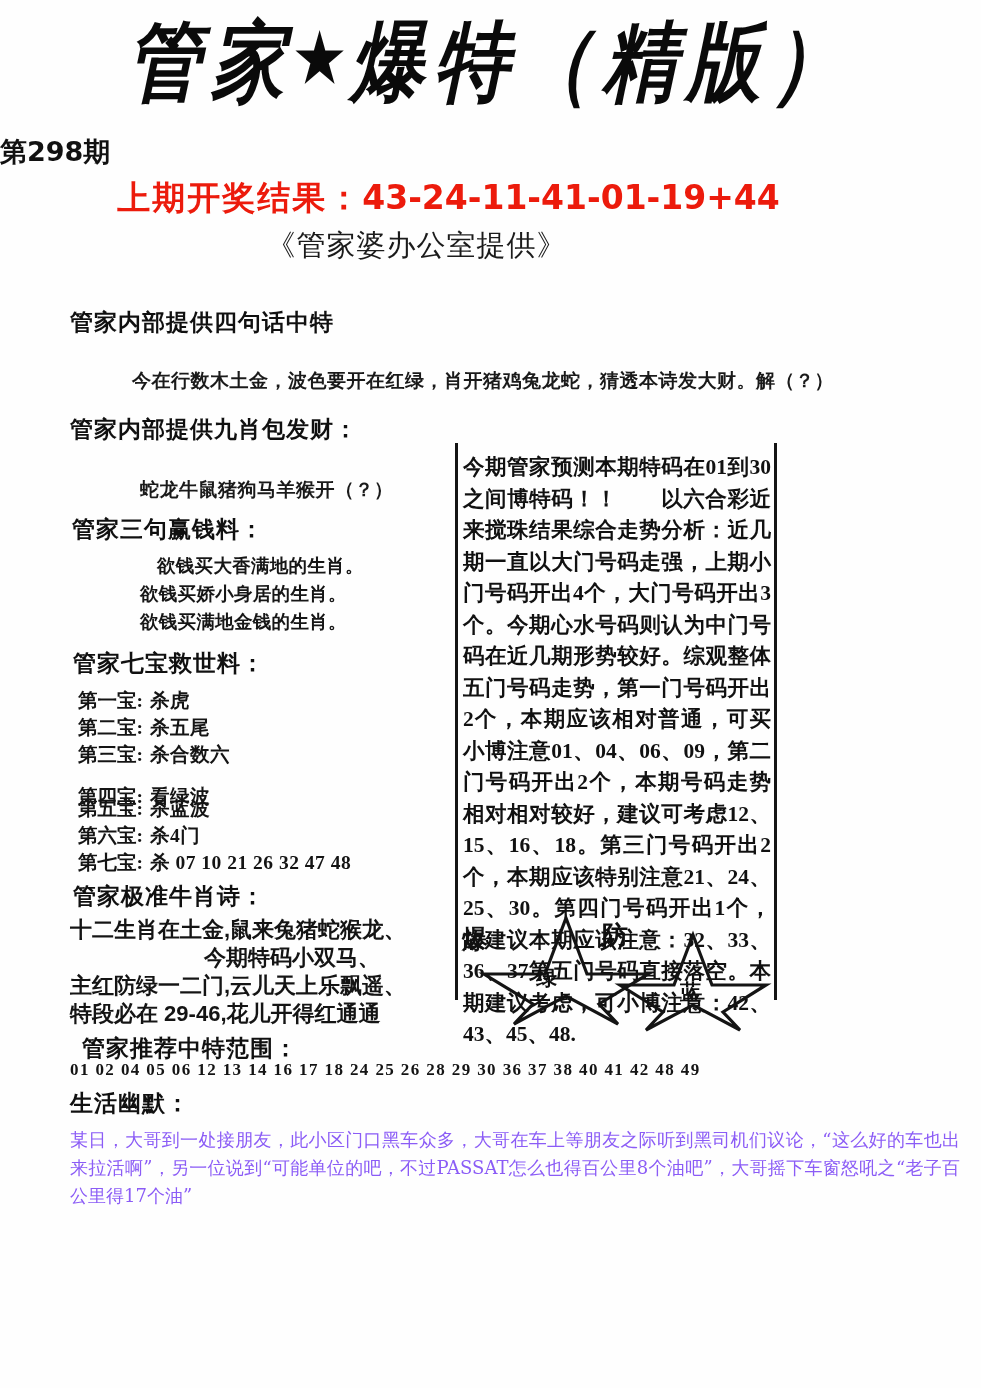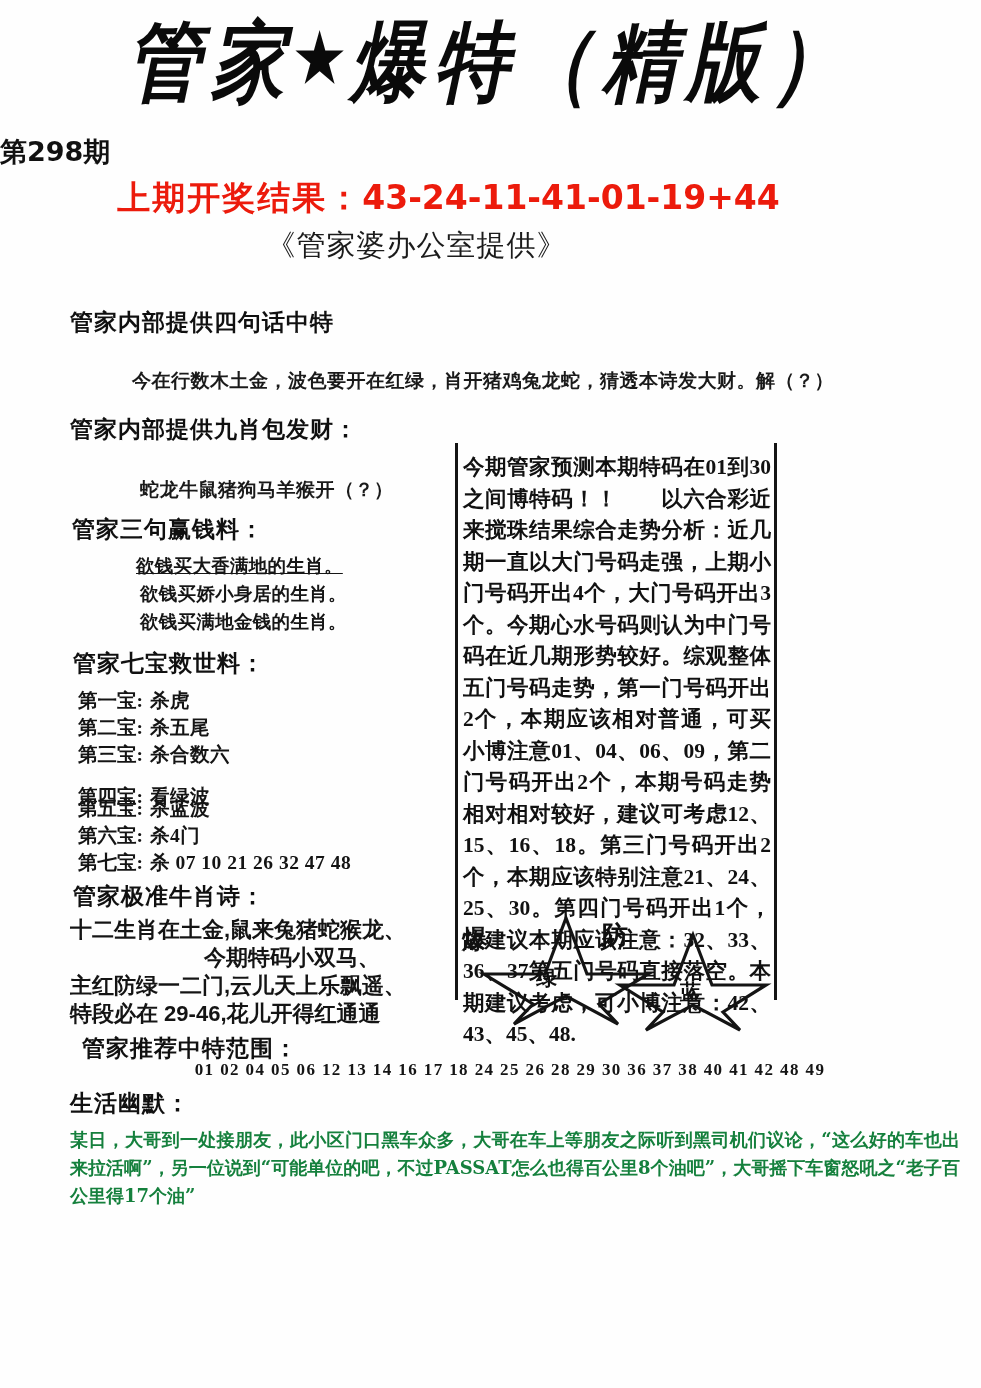--- a/index.html
+++ b/index.html
@@ -148,35 +148,34 @@
     position: absolute;
     left: 70px;
     top: 1060px;
     width: 880px;
     font-family: "Liberation Serif", "DejaVu Serif", serif;
     font-weight: 600;
     font-size: 17px;
     letter-spacing: 1.4px;
     color: #141414;
     white-space: nowrap;
-    text-align: center;
   }
 
   
   .humor-para {
     position: absolute;
     left: 70px;
     top: 1126px;
     width: 890px;
     font-family: "DejaVu Serif", "Liberation Serif", serif;
-    font-weight: 700;
+    font-weight: 400;
     font-size: 18px;
     line-height: 28px;
     letter-spacing: 0px;
-    color: #15803d;
+    color: #8b5cf6;
     text-align: justify;
   }
 
   
   .analysis-box {
     position: absolute;
     left: 455px;
     top: 443px;
     width: 322px;
     height: 557px;
@@ -241,21 +240,21 @@
 
   <div class="provider">《管家婆办公室提供》</div>
 
   <div class="heading" style="left:70px; top:307px;">管家内部提供四句话中特</div>
   <div class="body-line" style="left:132px; top:368px;">今在行数木土金，波色要开在红绿，肖开猪鸡兔龙蛇，猜透本诗发大财。解（？）</div>
 
   <div class="heading" style="left:70px; top:414px;">管家内部提供九肖包发财：</div>
   <div class="body-line" style="left:140px; top:477px;">蛇龙牛鼠猪狗马羊猴开（？）</div>
 
   <div class="heading" style="left:72px; top:514px;">管家三句赢钱料：</div>
-  <div class="small-line" style="left:136px; top:553px;text-decoration:underline;">欲钱买大香满地的生肖。</div>
+  <div class="small-line" style="left:157px; top:553px;">欲钱买大香满地的生肖。</div>
   <div class="small-line" style="left:140px; top:581px;">欲钱买娇小身居的生肖。</div>
   <div class="small-line" style="left:140px; top:609px;">欲钱买满地金钱的生肖。</div>
 
   <div class="heading" style="left:73px; top:648px;">管家七宝救世料：</div>
 
   <div class="treasure-row" style="top:687px;">
     <span class="tr-key">第一宝:</span><span class="tr-val">杀虎</span>
   </div>
   <div class="treasure-row" style="top:714px;">
     <span class="tr-key">第二宝:</span><span class="tr-val">杀五尾</span>

